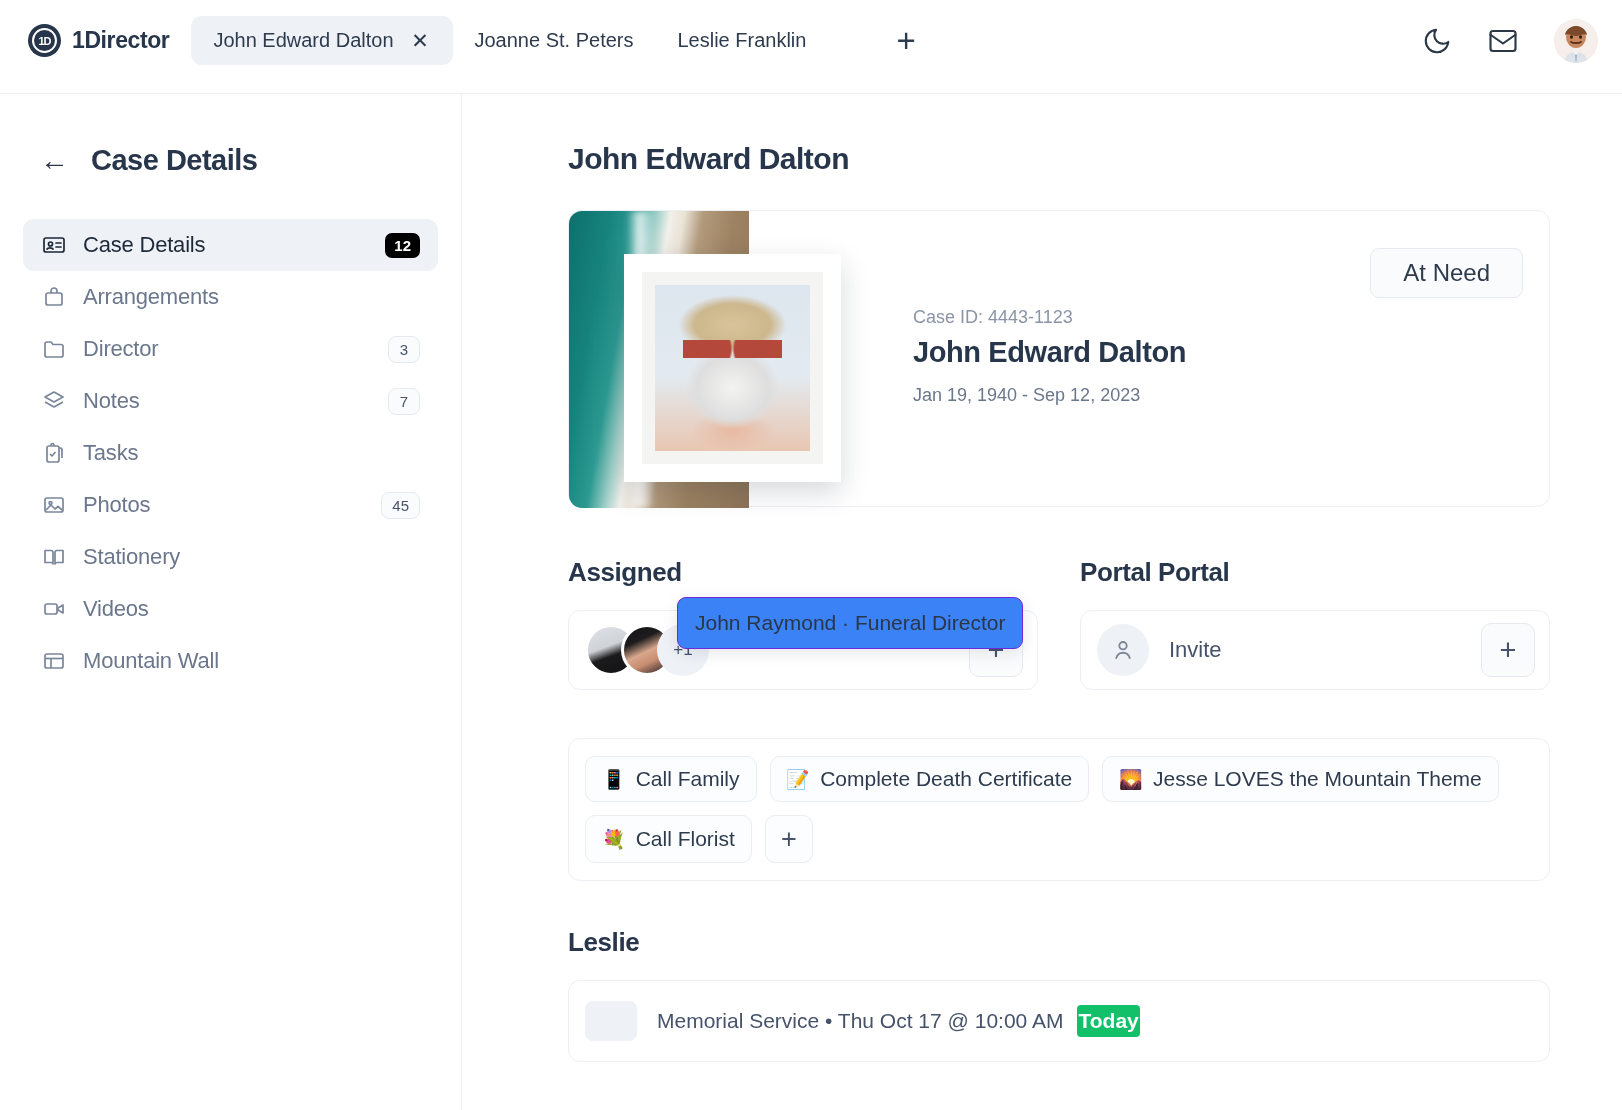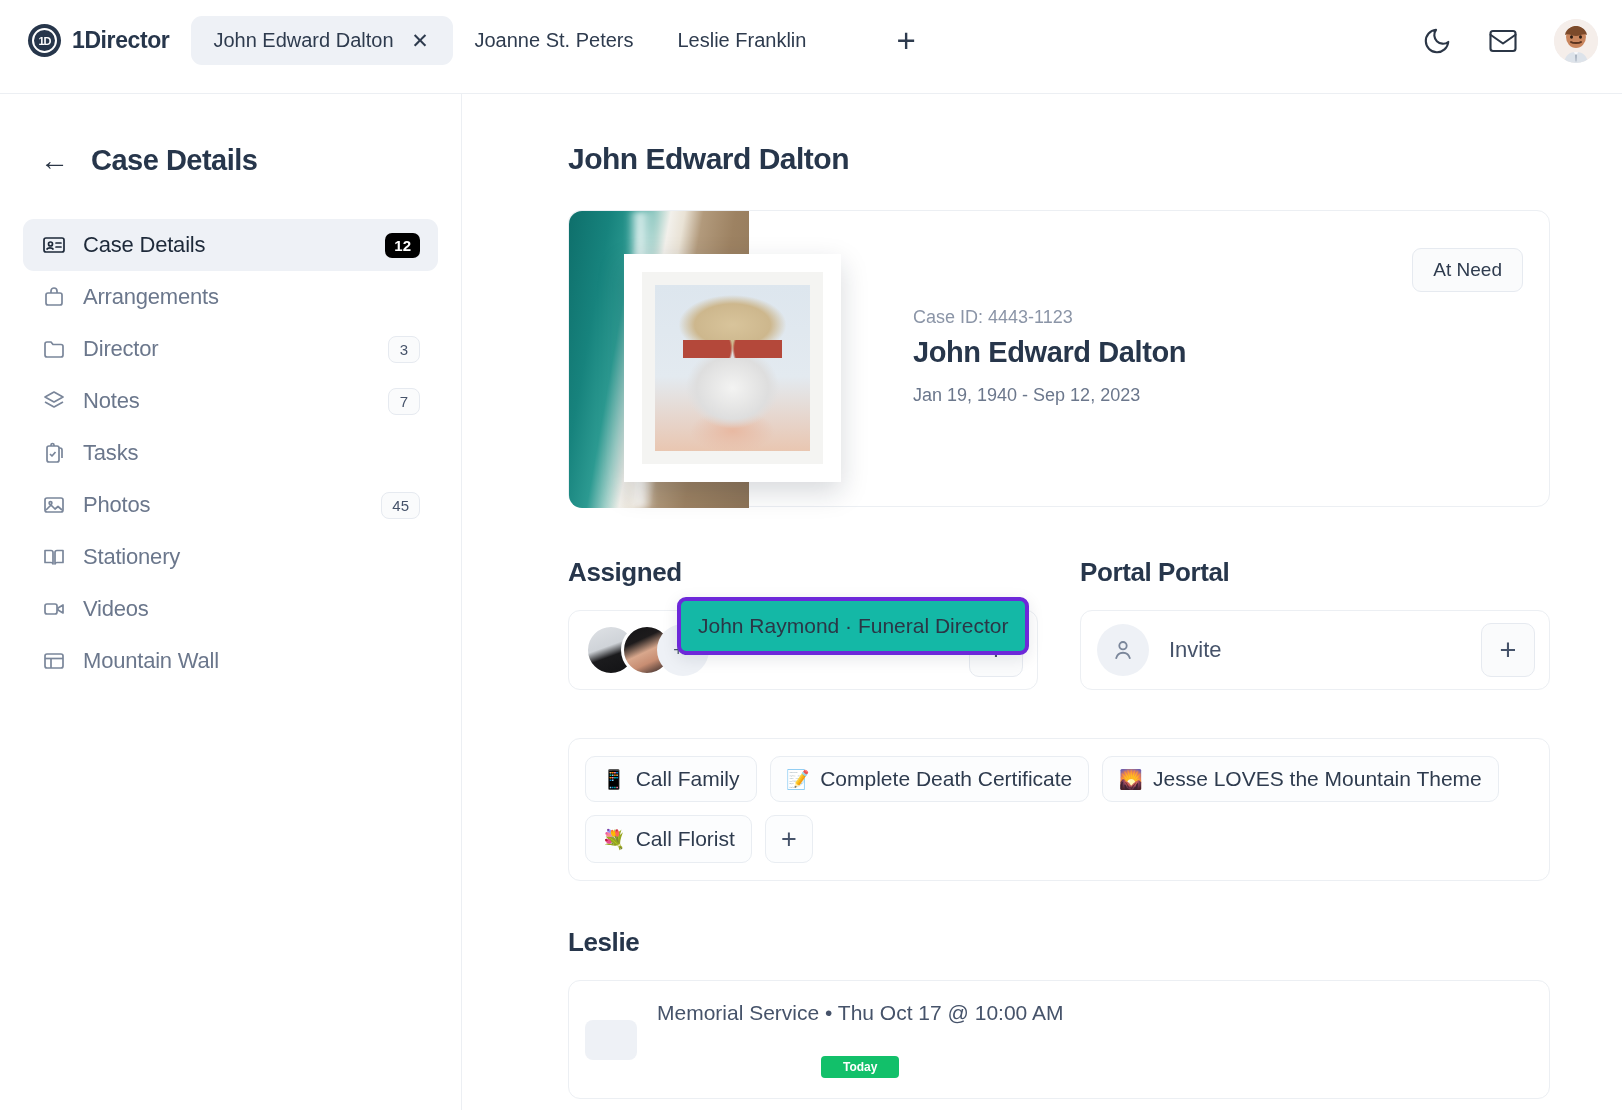--- a/index.html
+++ b/index.html
@@ -158,22 +158,22 @@
       radial-gradient(circle at 22% 50%, #b4483a 0 33%, rgba(180,72,58,0) 36%),
       radial-gradient(circle at 78% 50%, #b4483a 0 33%, rgba(180,72,58,0) 36%);
   }
   .card-body { flex: 1 1 auto; padding: 96px 0 0 164px; position: relative; }
   .case-id { font-size: 18px; color: #8b95a7; margin-bottom: 8px; }
   .case-name { font-size: 29px; font-weight: 700; color: #27364b; letter-spacing: -0.4px; margin-bottom: 16px; }
   .case-dates { font-size: 18px; color: #6b778c; }
   .status-pill {
     position: absolute; right: 26px; top: 37px;
     border: 1px solid #e6eaf0; background: #fafbfc;
-    border-radius: 9px; padding: 10px 20px;
-    font-size: 19px; color: #2e3b4e;
+    border-radius: 9px; padding: 10px 32px;
+    font-size: 24px; color: #2e3b4e;
     cursor: pointer;
   }
 
   
   .cols { display: flex; gap: 42px; margin-top: 50px; }
   .col { flex: 1 1 0; min-width: 0; }
   .sec-title { font-size: 26px; font-weight: 700; color: #27364b; letter-spacing: -0.4px; margin-bottom: 22px; }
   .panel {
     border: 1px solid #eceff3; border-radius: 12px;
     height: 80px; display: flex; align-items: center;
@@ -200,21 +200,21 @@
   .plus-box {
     margin-left: auto;
     width: 54px; height: 54px; border-radius: 10px;
     border: 1px solid #e6eaf0; background: #fafbfc;
     display: flex; align-items: center; justify-content: center;
     font-size: 29px; color: #46536a; font-weight: 300; line-height: 1;
     cursor: pointer;
   }
   .tooltip {
     position: absolute; left: 108px; top: -14px;
-    background: #14b8a6; border: 4px solid #6d28d9; border-radius: 9px;
+    background: #3b82f6; border: 1px solid #6d28d9; border-radius: 9px;
     box-shadow: 0 4px 16px rgba(20,30,50,.10);
     padding: 13px 17px; font-size: 21px; color: #2b3646;
     white-space: nowrap; z-index: 9;
   }
   .invite-av {
     width: 52px; height: 52px; border-radius: 50%;
     background: #eef1f6; display: flex; align-items: center; justify-content: center;
     margin-right: 20px;
   }
   .invite-text { font-size: 22px; color: #46536a; }
@@ -239,24 +239,24 @@
     font-size: 27px; color: #46536a; font-weight: 300; cursor: pointer;
   }
 
   
   .events-sec { margin-top: 46px; }
   .events-panel {
     border: 1px solid #eceff3; border-radius: 12px;
     padding: 20px 16px; display: flex; align-items: center; gap: 20px;
   }
   .event-thumb { width: 52px; height: 40px; border-radius: 8px; background: #eef1f6; flex: 0 0 52px; }
-  .event-text { font-size: 21px; color: #46536a; display: flex; align-items: center; gap: 31px; flex-direction: column; }
+  .event-text { font-size: 21px; color: #46536a; display: flex; align-items: center; gap: 14px; }
   .today-badge {
-    background: #12c06a; color: #fff; font-size: 12px; font-weight: 600;
-    padding: 4px 22px; border-radius: 4px;
+    background: #12c06a; color: #fff; font-size: 21px; font-weight: 600;
+    padding: 4px 1px; border-radius: 4px;
   }
 </style>
 </head>
 <body>
 
 <div class="topbar">
   <div class="brand">
     <div class="brand-logo">
       <div class="ring">1D</div>
     </div>

